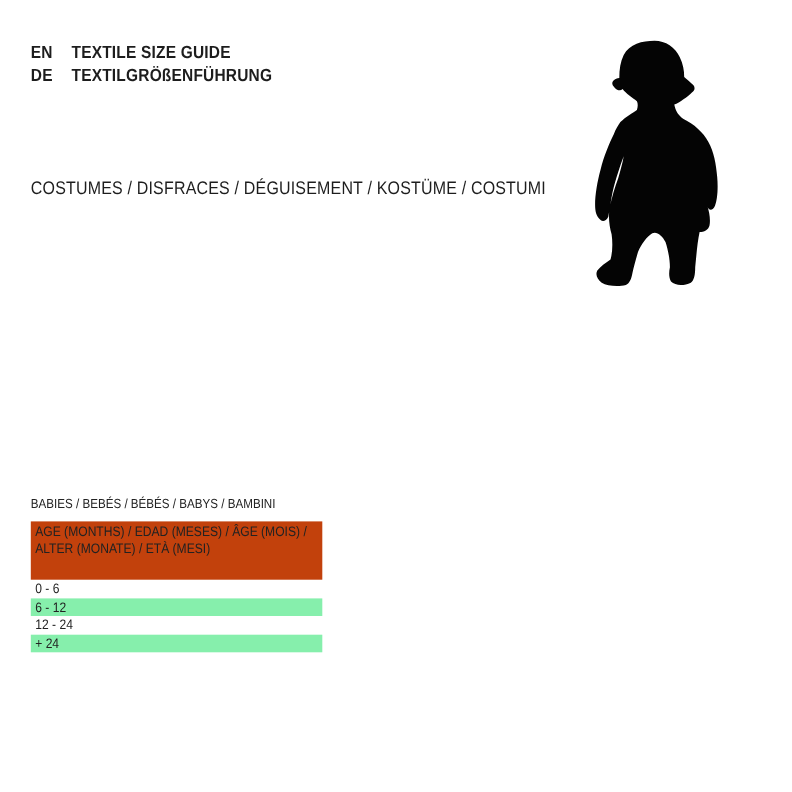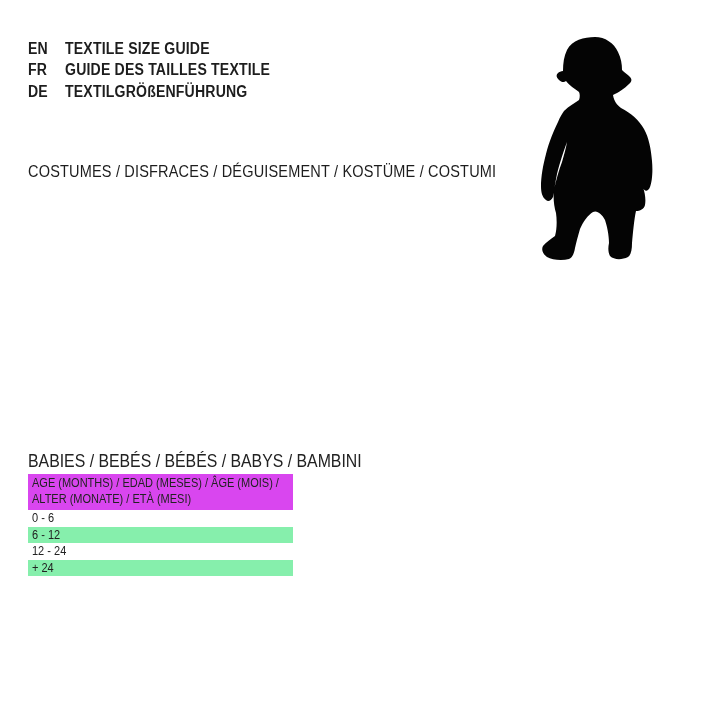--- a/index.html
+++ b/index.html
@@ -51,57 +51,53 @@
     top: 30px;
     width: 122px;
     height: 234px;
   }
   .figure-wrap svg { display: block; width: 100%; height: 100%; }
   
   .section-title {
     position: absolute;
     left: 28px;
     top: 451px;
-    font-size: 18px;
+    font-size: 12px;
     font-weight: 400;
     color: #222222;
   }
   .size-table {
     position: absolute;
     left: 28px;
     top: 474px;
     width: 265px;
     font-size: 12.5px;
     color: #222222;
   }
   .size-table .thead {
-    background: #d946ef;
-    padding: 2px 0 3px 4px;
+    background: #c2410c;
+    padding: 2px 0 20px 4px;
     line-height: 15.5px;
   }
   .size-table .trow {
     height: 16.5px;
     line-height: 16.5px;
     padding-left: 4px;
   }
   .size-table .trow.alt { background: #86efac; }
 </style>
 </head>
 <body>
 
 <div class="page">
 
   <div class="lang-list">
     <div class="lang-row">
       <span class="lang-code cond">EN</span>
       <span class="cond">TEXTILE SIZE GUIDE</span>
-    </div>
-    <div class="lang-row">
-      <span class="lang-code cond">FR</span>
-      <span class="cond">GUIDE DES TAILLES TEXTILE</span>
     </div>
     <div class="lang-row">
       <span class="lang-code cond">DE</span>
       <span class="cond">TEXTILGRÖßENFÜHRUNG</span>
     </div>
   </div>
 
   <div class="category-title">
     <span class="cond">COSTUMES / DISFRACES / DÉGUISEMENT / KOSTÜME / COSTUMI</span>
   </div>

